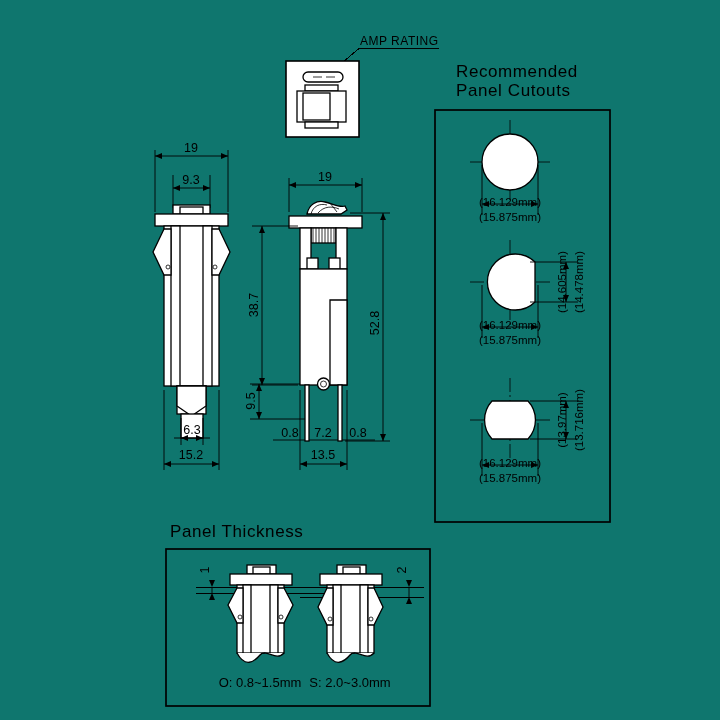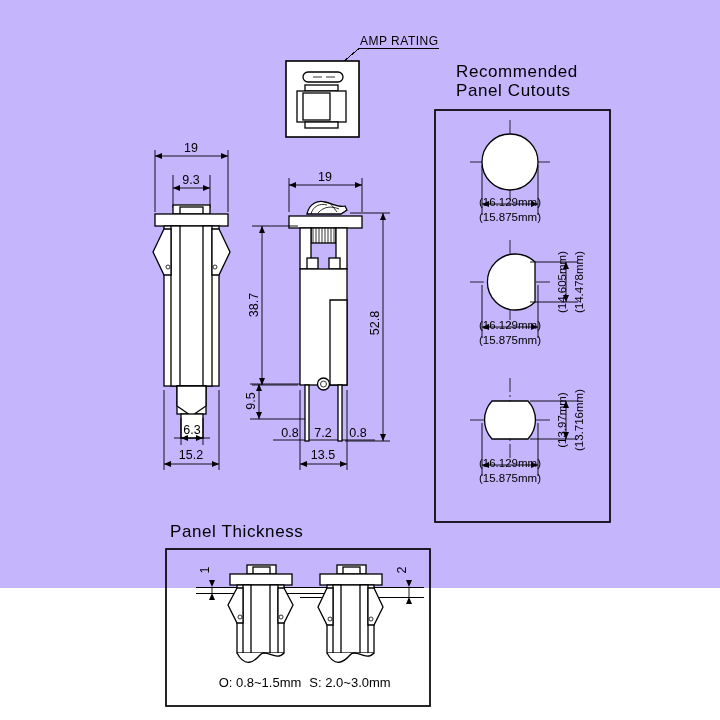--- a/index.html
+++ b/index.html
@@ -9,22 +9,22 @@
   }
   body {
     width: 720px;
     height: 720px;
     overflow: hidden;
     font-family: "Liberation Sans", sans-serif;
   }
   #sheet {
     position: relative;
     width: 720px;
-    height: 588px;
-    background: #c4b5fd;
+    height: 720px;
+    background: #0f766e;
   }
   svg#drawing {
     position: absolute;
     left: 0;
     top: 0;
     width: 720px;
     height: 720px;
     display: block;
   }
   .ln {

